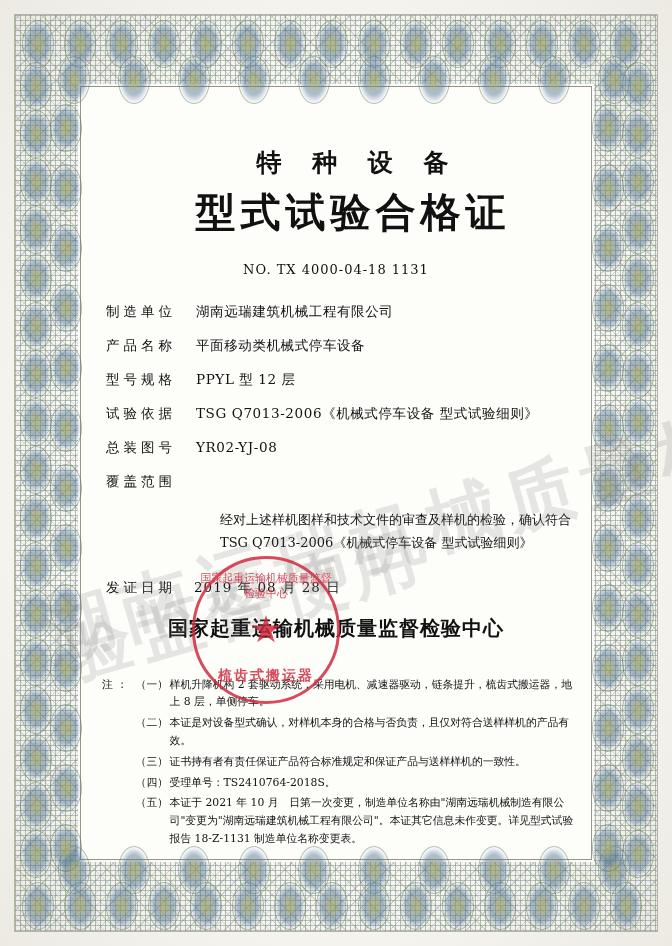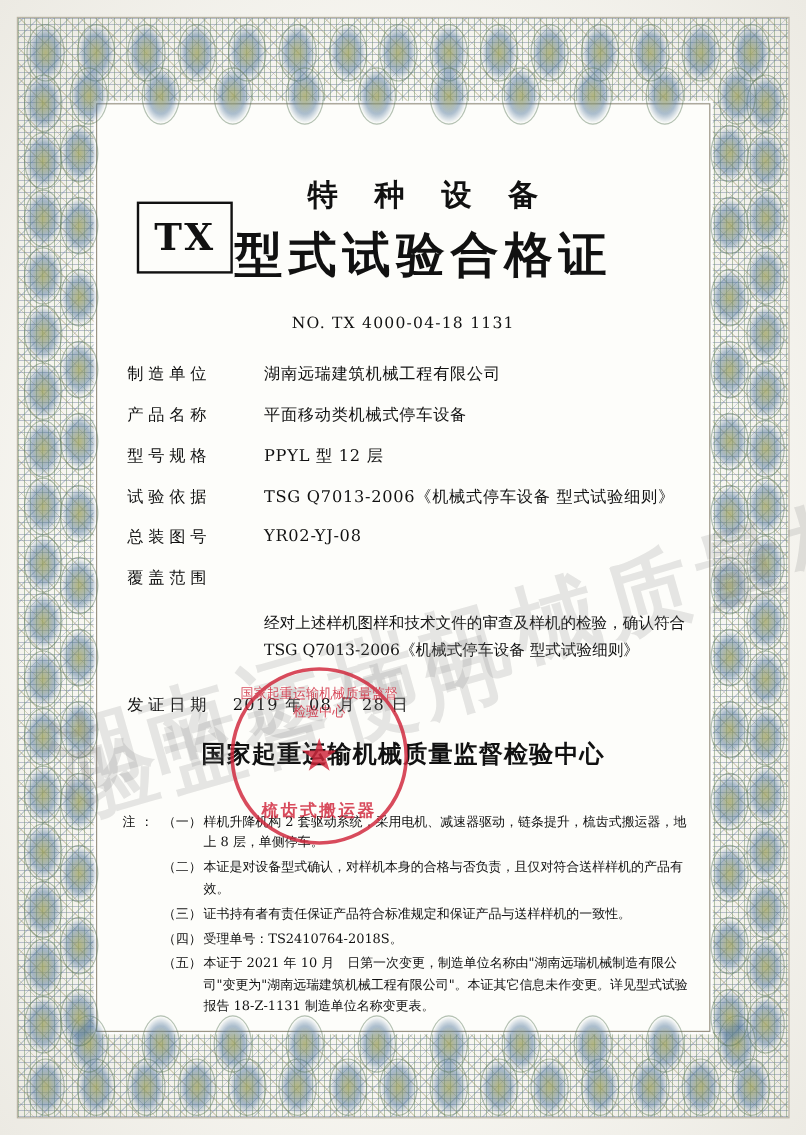--- a/index.html
+++ b/index.html
@@ -107,21 +107,21 @@
     font-size:13.5px;
     color:#111;
     font-family:"DejaVu Serif","Liberation Serif",serif;
   }
   .field-label{
     letter-spacing:4px;
     white-space:nowrap;
     min-width:84px;
   }
   .field-value{
-    margin-left:30px;
+    margin-left:6px;
     letter-spacing:0.6px;
   }
 
   .statement{
     margin-top:18px;
     margin-left:140px;
     margin-right:20px;
     font-size:13px;
     line-height:1.75;
     color:#111;
@@ -249,21 +249,20 @@
   <div class="border-inner-mask"></div>
 
   <div class="watermark">
     <div class="wm-text wm1">湖南远瑞机械质量检</div>
     <div class="wm-text wm2">验监督使用</div>
   </div>
 
   <div class="doc">
 
     <div class="title-block">
-      <div class="tx-box">TX</div>
       <div class="title-small">特 种 设 备</div>
       <div class="title-big">型式试验合格证</div>
     </div>
 
     <div class="cert-no">NO. TX 4000-04-18 1131</div>
 
     <div class="fields">
       <div class="field-row">
         <div class="field-label">制造单位</div>
         <div class="field-value">湖南远瑞建筑机械工程有限公司</div>

